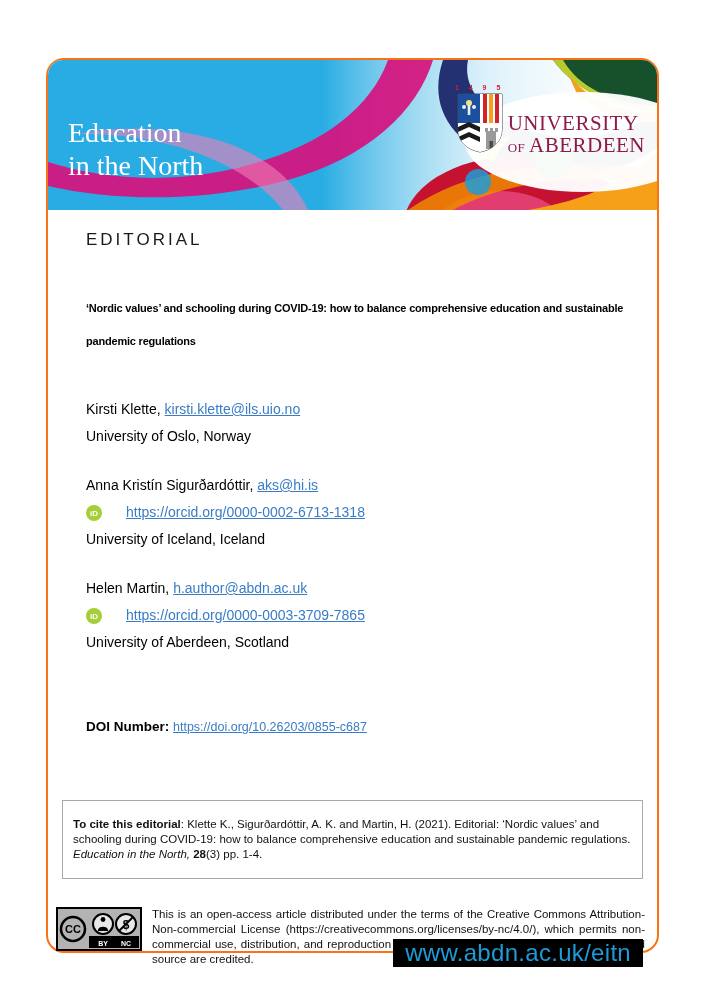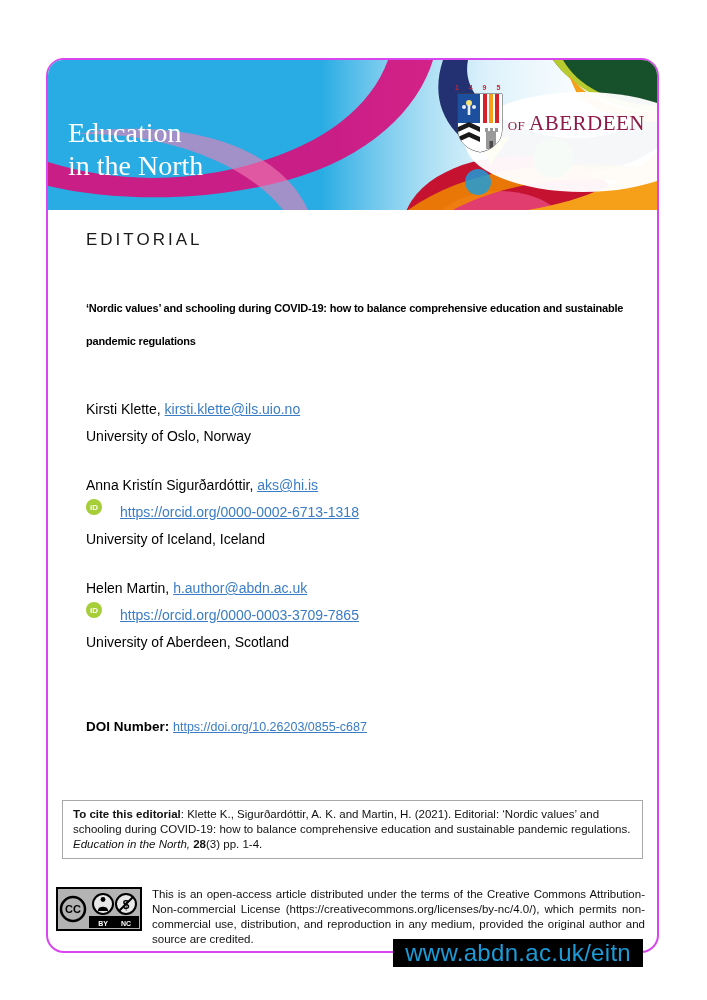--- a/index.html
+++ b/index.html
@@ -1,39 +1,39 @@
 <!DOCTYPE html>
 <html><head>
 <meta charset="utf-8">
 <style>
   html,body{margin:0;padding:0;}
   body{width:707px;height:1000px;background:#fff;font-family:"Liberation Sans",sans-serif;color:#000;position:relative;}
-  .card{position:absolute;left:46px;top:58px;width:613px;height:895px;border:2px solid #d946ef;border-radius:18px;box-sizing:border-box;background:#fff;}
+  .card{position:absolute;left:46px;top:58px;width:613px;height:895px;border:2px solid #f97316;border-radius:18px;box-sizing:border-box;background:#fff;}
   .header{position:relative;width:609px;height:150px;border-radius:15px 15px 0 0;overflow:hidden;}
   .header svg.art{position:absolute;left:0;top:0;width:100%;height:100%;}
   .journal-title{position:absolute;left:20px;top:56px;color:#fff;font-family:"Liberation Serif",serif;font-size:28px;line-height:33px;font-weight:400;}
   .uoa{position:absolute;top:24px;right:12px;display:flex;align-items:flex-start;}
   .crest-col{display:flex;flex-direction:column;align-items:center;width:50px;}
   .crest-year{color:#d3222a;font-size:7px;letter-spacing:4px;font-weight:bold;margin-bottom:2px;white-space:nowrap;}
   .wordmark{margin-top:28px;margin-left:3px;color:#8e1a4a;font-family:"Liberation Serif",serif;line-height:22px;}
   .wordmark .l1{font-size:21px;letter-spacing:0.5px;}
   .wordmark .l2{font-size:21px;letter-spacing:0.5px;}
   .wordmark .of{font-size:13px;}
   .content{padding:0 38px;}
   .editorial{margin-top:20px;font-size:17px;letter-spacing:3px;color:#1a1a1a;font-weight:400;}
   .title{margin-top:42px;font-weight:bold;font-size:11px;line-height:33px;width:552px;letter-spacing:-0.2px;color:#000;}
   .authors{margin-top:38px;font-size:14px;line-height:27px;}
   .author-block{margin-bottom:22px;}
   a.link, .link{color:#3a7cc6;text-decoration:underline;cursor:pointer;}
-  .orcid-row{display:flex;gap:18px;}
+  .orcid-row{display:flex;align-items:center;gap:24px;}
   .orcid-badge{width:16px;height:16px;flex:0 0 16px;}
   .doi-block{margin-top:56px;font-size:13.5px;line-height:29px;}
   .bold{font-weight:bold;}
   .italic{font-style:italic;}
-  .cite-box{margin:58px -24px 0 -24px;border:1px solid #a9a9a9;padding:6px 10px;font-size:11.5px;line-height:15px;color:#111;}
+  .cite-box{margin:58px -24px 0 -24px;border:1px solid #a9a9a9;padding:16px 10px;font-size:11.5px;line-height:15px;color:#111;}
   .license-row{margin:28px -26px 0 -30px;display:flex;gap:10px;align-items:flex-start;}
   .cc-badge{flex:0 0 86px;}
   .license-text{font-size:11.5px;line-height:15px;text-align:justify;color:#111;}
   .footer-url{position:absolute;right:14px;bottom:-16px;background:#000000;padding:0 12px;font-size:24px;color:#1c9bd7;text-decoration:none;letter-spacing:0.3px;}
 </style>
 </head>
 <body>
 
 <div class="card">
 
@@ -103,20 +103,21 @@
             <rect x="23" y="30" width="22" height="30" fill="#ffffff"></rect>
             <rect x="29" y="38" width="10" height="18" fill="#9a9a9a"></rect>
             <rect x="28" y="35" width="3" height="4" fill="#9a9a9a"></rect>
             <rect x="33" y="35" width="3" height="4" fill="#9a9a9a"></rect>
             <rect x="38" y="35" width="3" height="4" fill="#9a9a9a"></rect>
             <rect x="32.5" y="48" width="3.5" height="8" fill="#4a4a4a"></rect>
           </g>
         </svg>
       </div>
       <div class="wordmark">
+        <div class="l1">UNIVERSITY</div>
         <div class="l2"><span class="of">OF </span><span>ABERDEEN</span></div>
       </div>
     </div>
   </div>
 
   <div class="content">
 
     <div class="editorial">EDITORIAL</div>
 
     <div class="title">‘Nordic values’ and schooling during COVID-19: how to balance comprehensive education and sustainable pandemic regulations</div>

